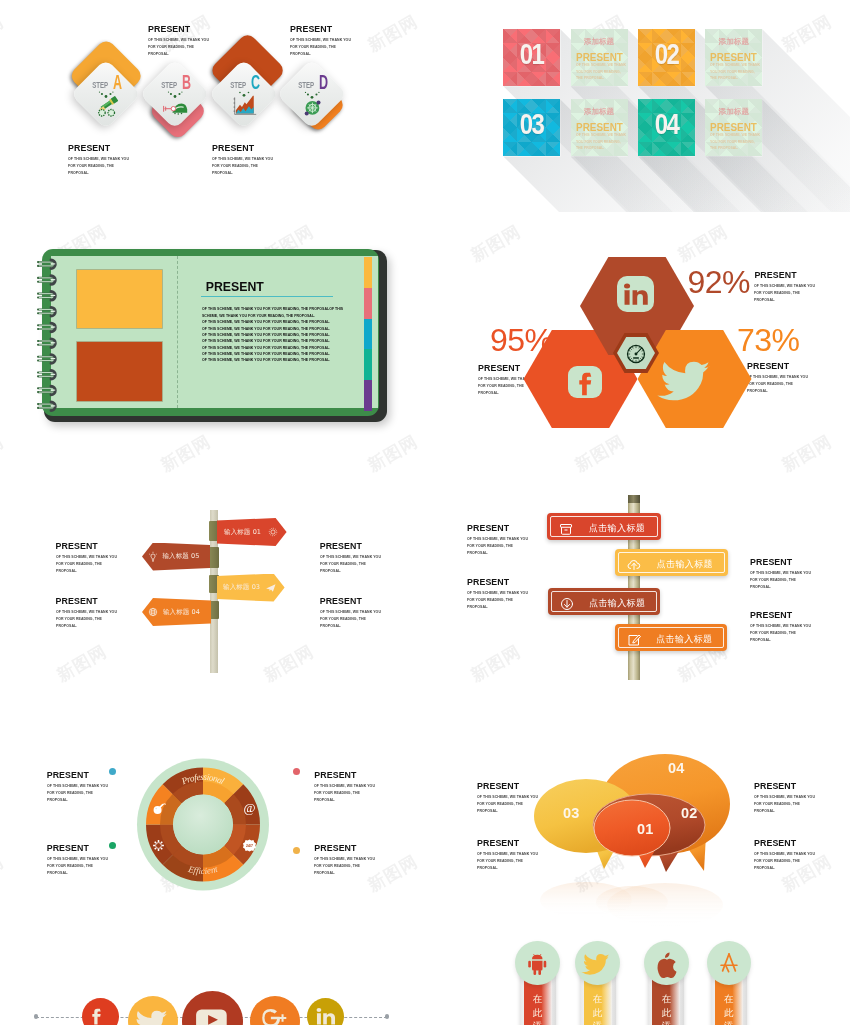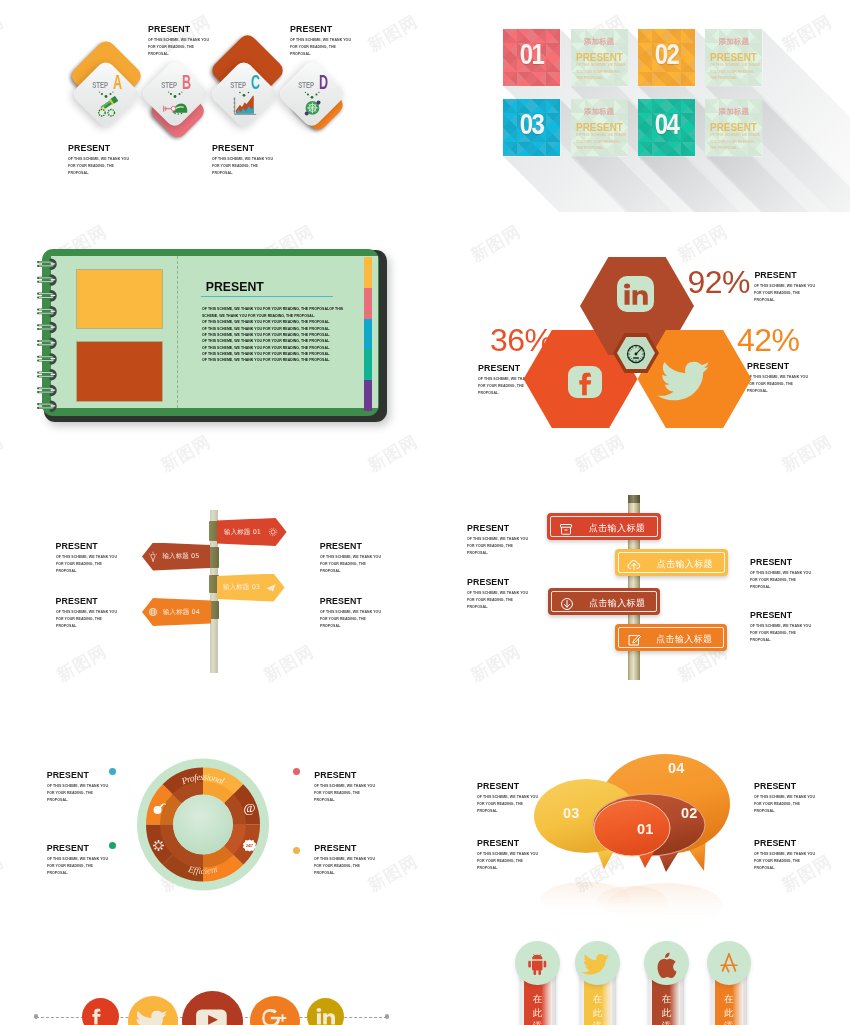--- a/index.html
+++ b/index.html
@@ -918,30 +918,30 @@
       </div>
       <div style="position: absolute; left: 262.5px; top: 53.5px; font-size: 32px; font-weight: normal; letter-spacing: -0.5px; line-height: 32px; color: rgb(176, 73, 42);">92%</div>
       <div class="cap" style="position: absolute; left: 329.4px; top: 58px;">
         <div class="cap-title">PRESENT</div>
         <div class="cap-body" style="margin-top: 3px;">
           <div>OF THIS SCHEME, WE THANK YOU</div>
           <div>FOR YOUR READING, THE</div>
           <div>PROPOSAL.</div>
         </div>
       </div>
-      <div style="position: absolute; left: 65px; top: 112px; font-size: 32px; font-weight: normal; letter-spacing: -0.5px; line-height: 32px; color: rgb(234, 82, 37);">36%</div>
+      <div style="position: absolute; left: 65px; top: 112px; font-size: 32px; font-weight: normal; letter-spacing: -0.5px; line-height: 32px; color: rgb(234, 82, 37);">95%</div>
       <div class="cap" style="position: absolute; left: 53px; top: 151px;">
         <div class="cap-title">PRESENT</div>
         <div class="cap-body" style="margin-top: 3px;">
           <div>OF THIS SCHEME, WE THANK YOU</div>
           <div>FOR YOUR READING, THE</div>
           <div>PROPOSAL.</div>
         </div>
       </div>
-      <div style="position: absolute; left: 312px; top: 112px; font-size: 32px; font-weight: normal; letter-spacing: -0.5px; line-height: 32px; color: rgb(246, 135, 31);">42%</div>
+      <div style="position: absolute; left: 312px; top: 112px; font-size: 32px; font-weight: normal; letter-spacing: -0.5px; line-height: 32px; color: rgb(246, 135, 31);">73%</div>
       <div class="cap" style="position: absolute; left: 322px; top: 149px;">
         <div class="cap-title">PRESENT</div>
         <div class="cap-body" style="margin-top: 3px;">
           <div>OF THIS SCHEME, WE THANK YOU</div>
           <div>FOR YOUR READING, THE</div>
           <div>PROPOSAL.</div>
         </div>
       </div>
     </div>
 

